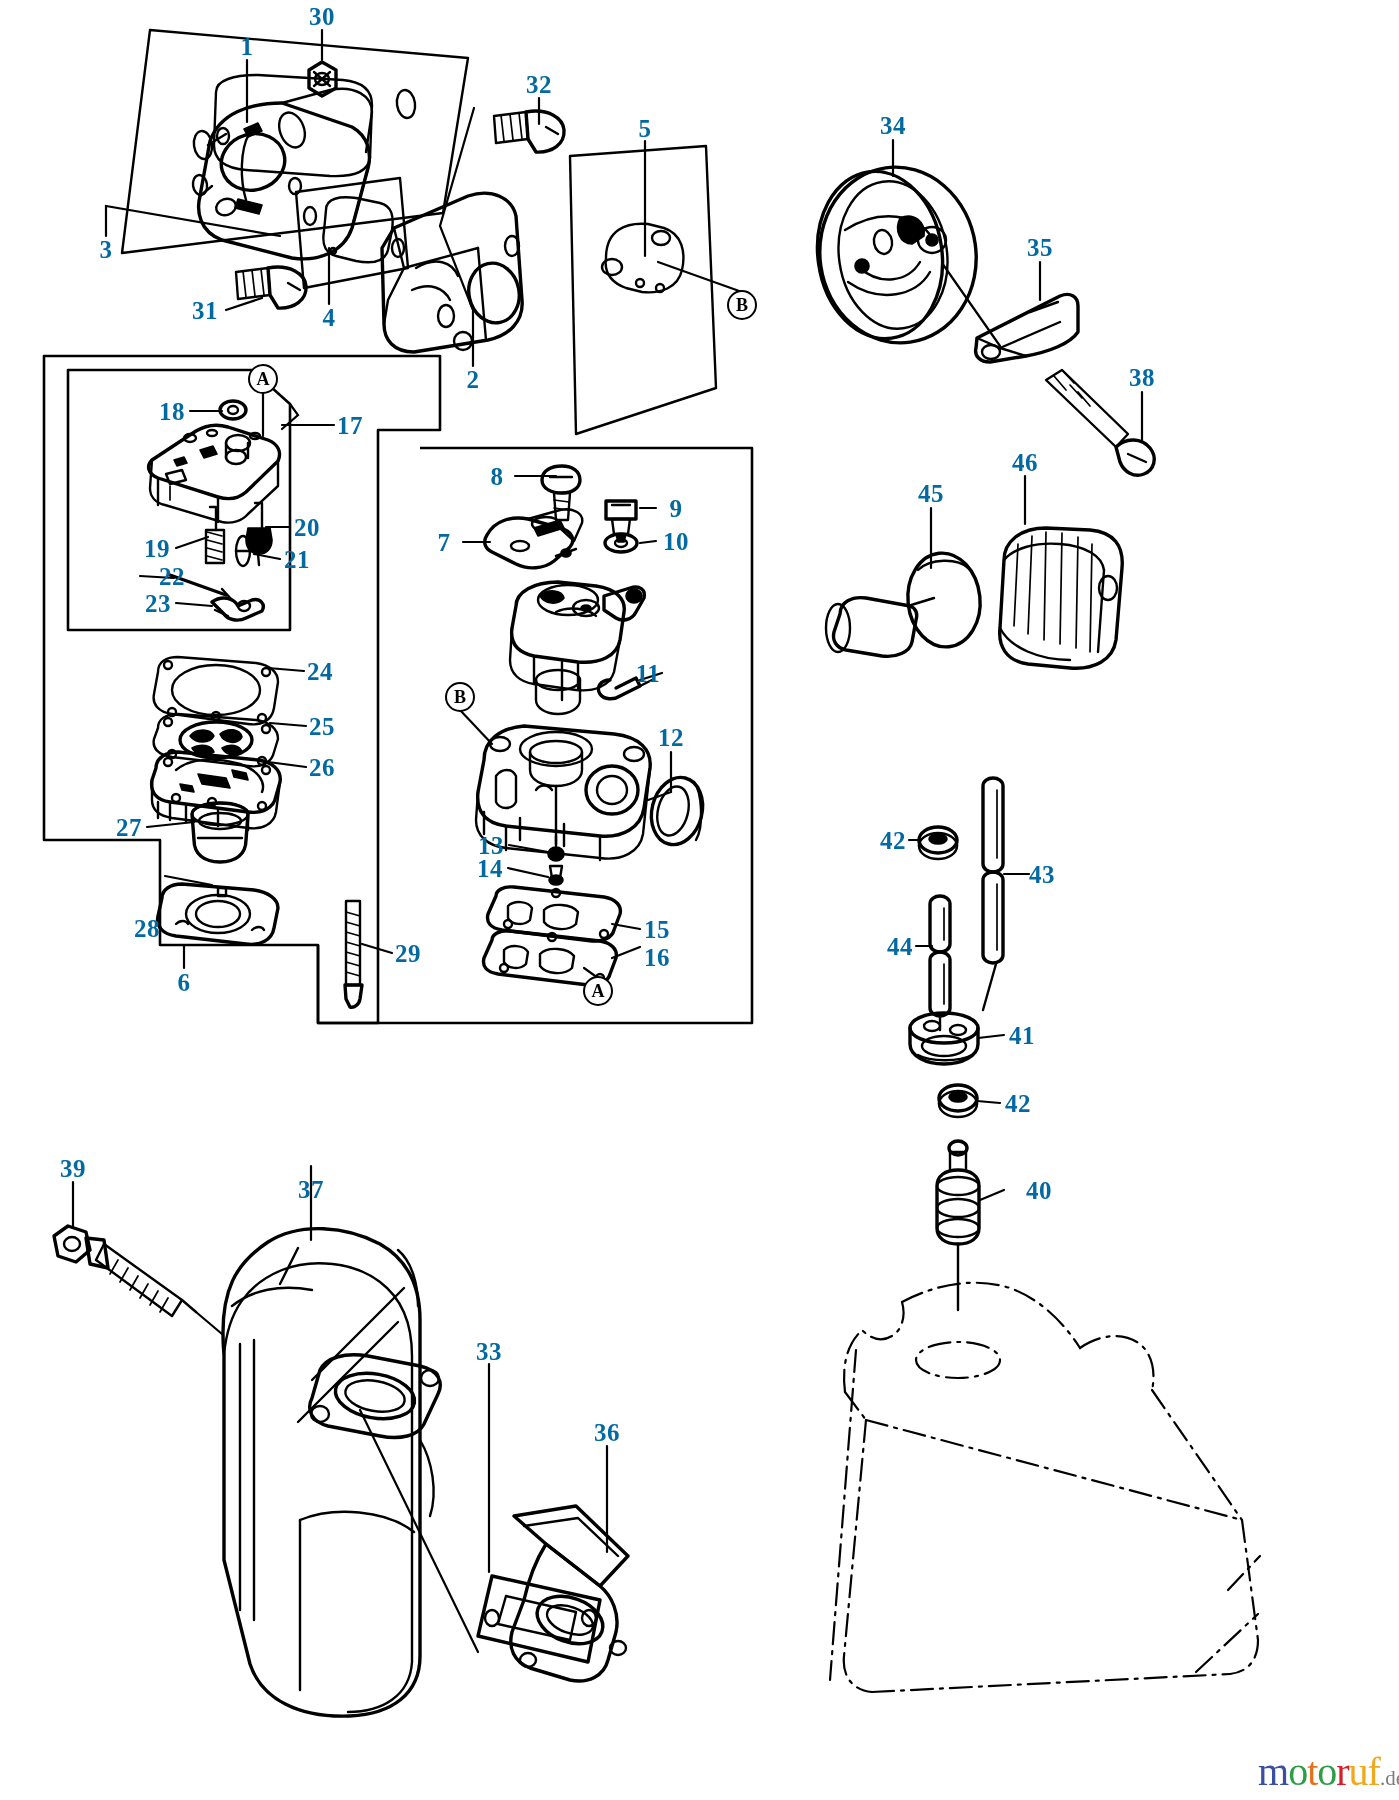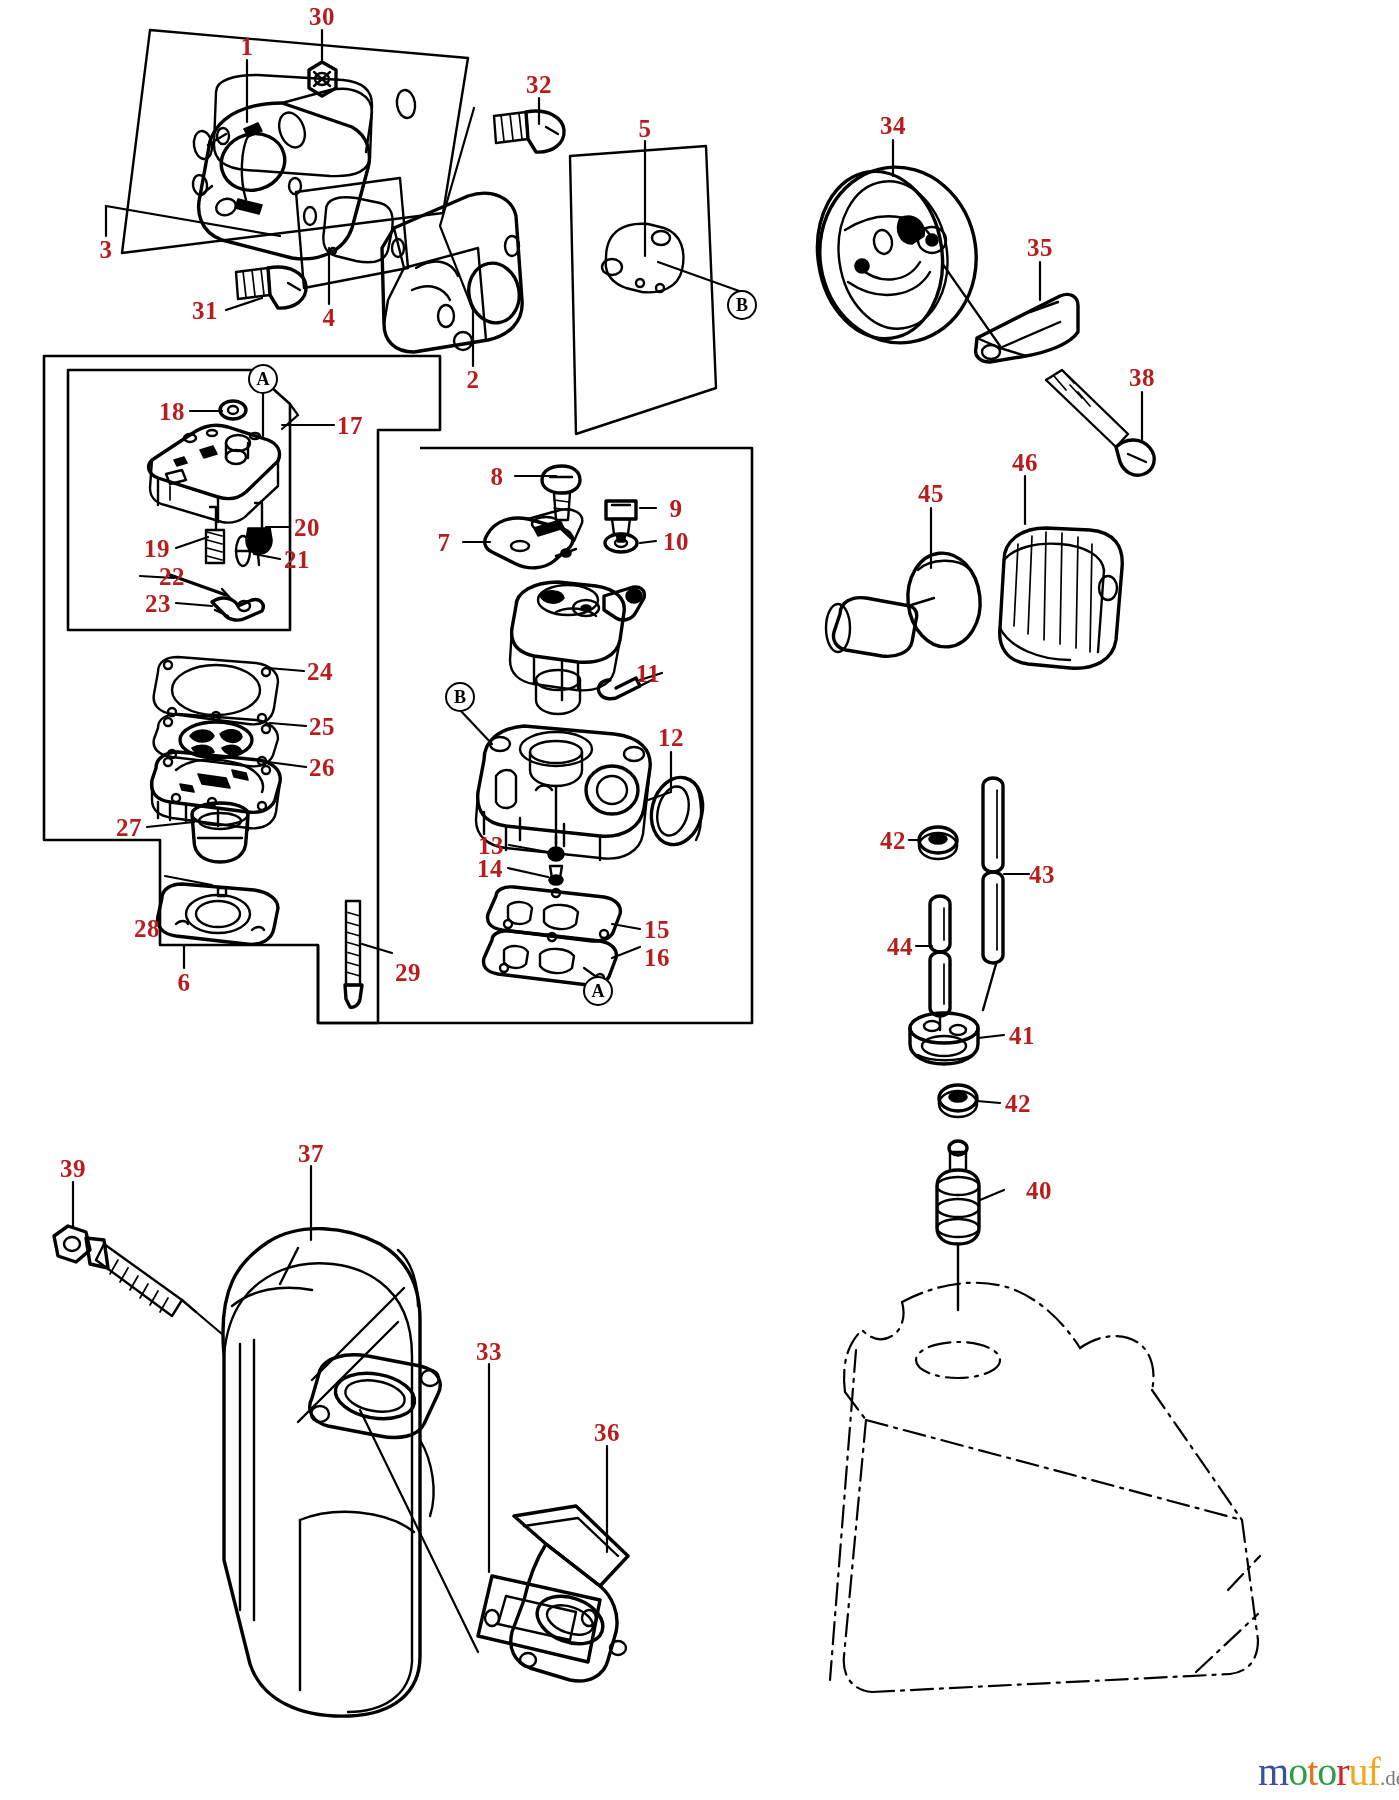--- a/index.html
+++ b/index.html
@@ -21,21 +21,21 @@
     position: absolute;
     left: 0; top: 0;
     width: 1399px;
     height: 1800px;
   }
   .callout {
     position: absolute;
     font-family: "Liberation Serif", serif;
     font-weight: bold;
     font-size: 25px;
-    color: #b91c1c;
+    color: #0369a1;
     line-height: 1;
     white-space: nowrap;
     transform: translate(-50%, -50%);
     letter-spacing: 0.5px;
   }
   .refmark {
     position: absolute;
     width: 30px;
     height: 30px;
     border: 2.5px solid #000;
@@ -761,26 +761,26 @@
       <div class="callout" style="left: 671px; top: 737px;">12</div>
       <div class="callout" style="left: 129px; top: 827px;">27</div>
       <div class="callout" style="left: 893px; top: 840px;">42</div>
       <div class="callout" style="left: 491px; top: 845px;">13</div>
       <div class="callout" style="left: 1042px; top: 874px;">43</div>
       <div class="callout" style="left: 147px; top: 928px;">28</div>
       <div class="callout" style="left: 490px; top: 868px;">14</div>
       <div class="callout" style="left: 657px; top: 929px;">15</div>
       <div class="callout" style="left: 900px; top: 946px;">44</div>
       <div class="callout" style="left: 657px; top: 957px;">16</div>
-      <div class="callout" style="left: 408px; top: 953px; margin-top: 19px;">29</div>
+      <div class="callout" style="left: 408px; top: 953px;">29</div>
       <div class="callout" style="left: 184px; top: 982px;">6</div>
       <div class="callout" style="left: 1022px; top: 1035px;">41</div>
       <div class="callout" style="left: 1018px; top: 1103px;">42</div>
       <div class="callout" style="left: 1021px; top: 1190px; margin-left: 18px;">40</div>
-      <div class="callout" style="left: 311px; top: 1153px;">37</div>
+      <div class="callout" style="left: 311px; top: 1189px;">37</div>
       <div class="callout" style="left: 73px; top: 1168px;">39</div>
       <div class="callout" style="left: 489px; top: 1351px;">33</div>
       <div class="callout" style="left: 607px; top: 1432px;">36</div>
     </div>
 
   <div id="watermark"><span style="color: rgb(59, 79, 160);">m</span><span style="color: rgb(46, 158, 70);">o</span><span style="color: rgb(232, 112, 26);">t</span><span style="color: rgb(46, 158, 70);">o</span><span style="color: rgb(212, 32, 38);">r</span><span style="color: rgb(240, 168, 30);">u</span><span style="color: rgb(240, 168, 30);">f</span><span class="suffix" style="color: rgb(123, 123, 123);">.de</span></div>
 
 </div>
 
 </body></html>

